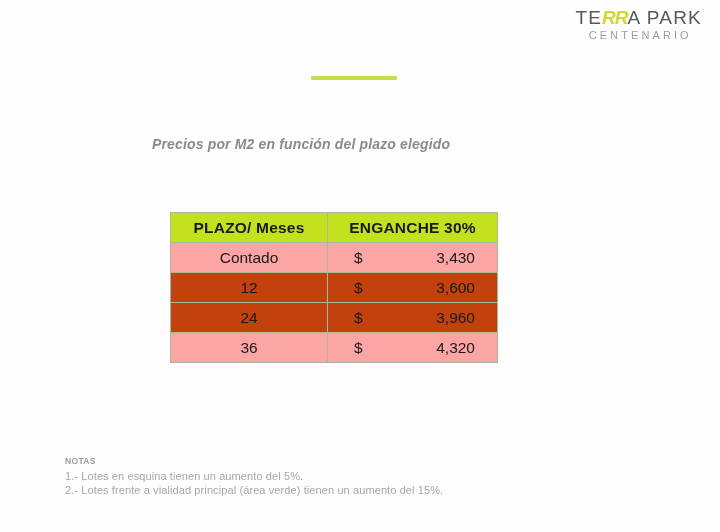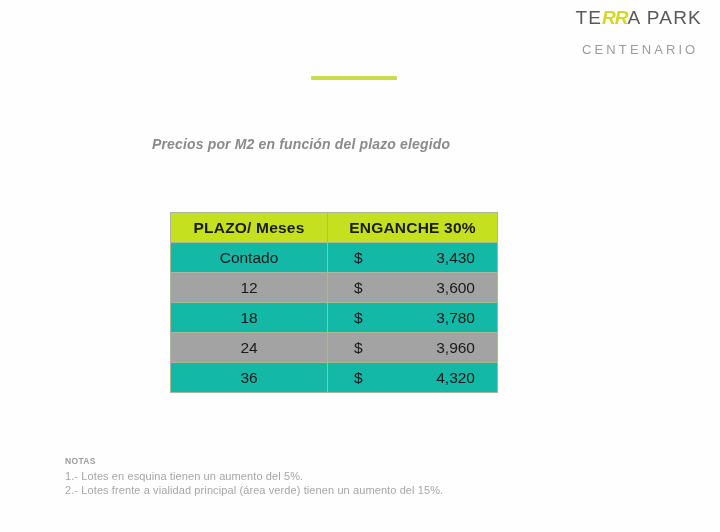--- a/index.html
+++ b/index.html
@@ -42,22 +42,22 @@
     white-space: nowrap;
   }
   .logo-word .rr {
     color: #d4d62b;
     font-weight: 700;
     letter-spacing: -1px;
     font-style: italic;
     text-align: right;
   }
   .logo-sub {
-    margin-top: 16px;
-    font-size: 13px;
+    margin-top: 3px;
+    font-size: 11px;
     letter-spacing: 3.1px;
     color: #9b9c9e;
     font-weight: 400;
     white-space: nowrap;
     padding-left: 3px;
   }
 
   
   .accent-rule {
     position: absolute;
@@ -103,22 +103,22 @@
     color: #1a1a1a;
     vertical-align: middle;
   }
   .price-table thead th {
     background: #c5e01e;
     font-weight: 700;
     font-size: 15.5px;
     text-align: center;
     letter-spacing: 0.2px;
   }
-  .price-table tbody tr.row-light td { background: #14b8a6; }
-  .price-table tbody tr.row-green td { background: #a3a3a3; }
+  .price-table tbody tr.row-light td { background: #fca5a5; }
+  .price-table tbody tr.row-green td { background: #c2410c; }
 
   .price-table td.cell-plazo {
     text-align: center;
     font-weight: 400;
   }
   .price-table td.cell-amount {
     padding: 0;
   }
   .amount-wrap {
     display: flex;
@@ -198,29 +198,20 @@
       </tr>
       <tr class="row-green">
         <td class="cell-plazo">12</td>
         <td class="cell-amount">
           <div class="amount-wrap">
             <span class="cur">$</span>
             <span class="val">3,600</span>
           </div>
         </td>
       </tr>
-      <tr class="row-light">
-        <td class="cell-plazo">18</td>
-        <td class="cell-amount">
-          <div class="amount-wrap">
-            <span class="cur">$</span>
-            <span class="val">3,780</span>
-          </div>
-        </td>
-      </tr>
       <tr class="row-green">
         <td class="cell-plazo">24</td>
         <td class="cell-amount">
           <div class="amount-wrap">
             <span class="cur">$</span>
             <span class="val">3,960</span>
           </div>
         </td>
       </tr>
       <tr class="row-light">

